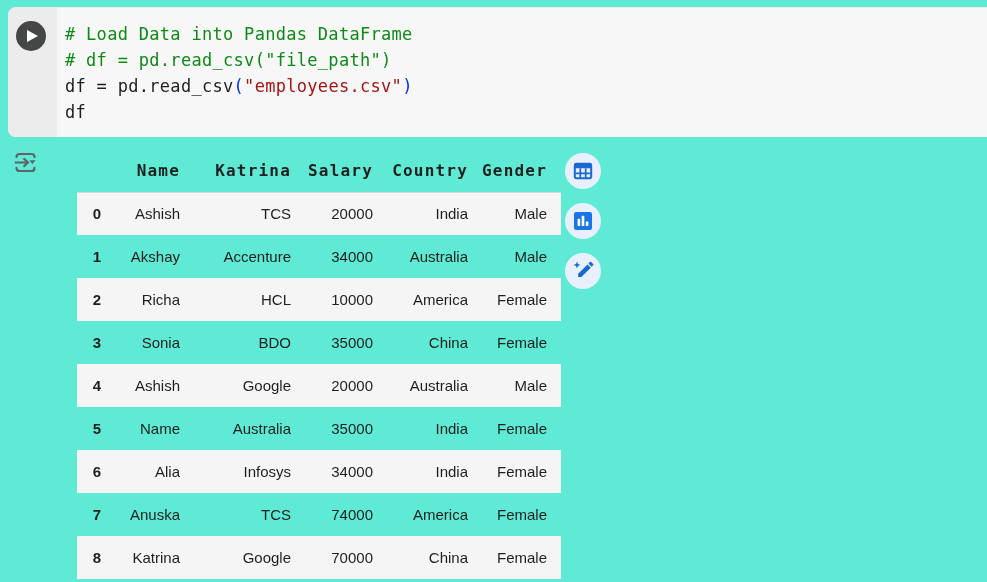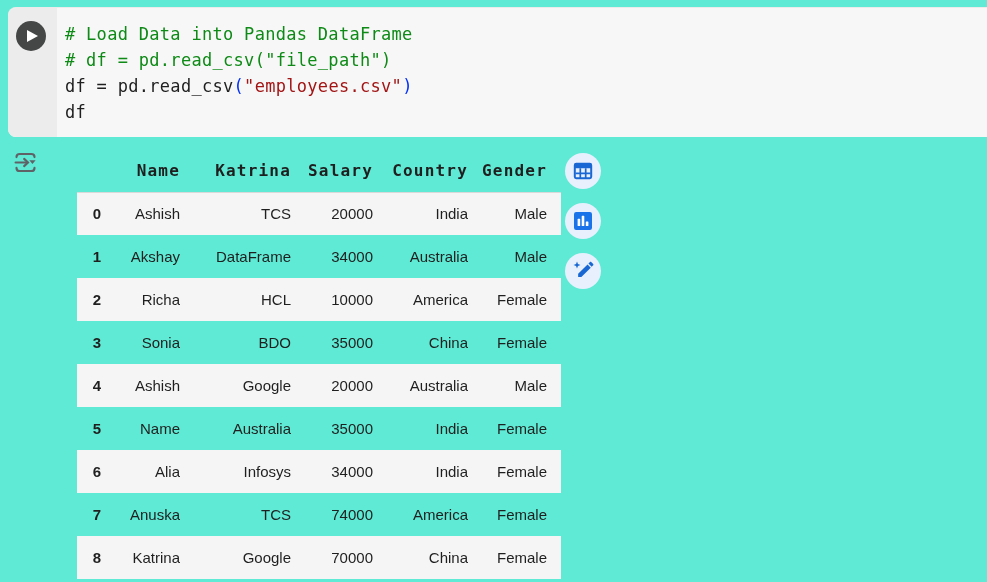--- a/index.html
+++ b/index.html
@@ -128,21 +128,21 @@
           <th>0</th>
           <td>Ashish</td>
           <td>TCS</td>
           <td>20000</td>
           <td>India</td>
           <td class="last-col">Male</td>
         </tr>
         <tr>
           <th>1</th>
           <td>Akshay</td>
-          <td>DataFrame</td>
+          <td>Accenture</td>
           <td>34000</td>
           <td>Australia</td>
           <td class="last-col">Male</td>
         </tr>
         <tr>
           <th>2</th>
           <td>Richa</td>
           <td>HCL</td>
           <td>10000</td>
           <td>America</td>

